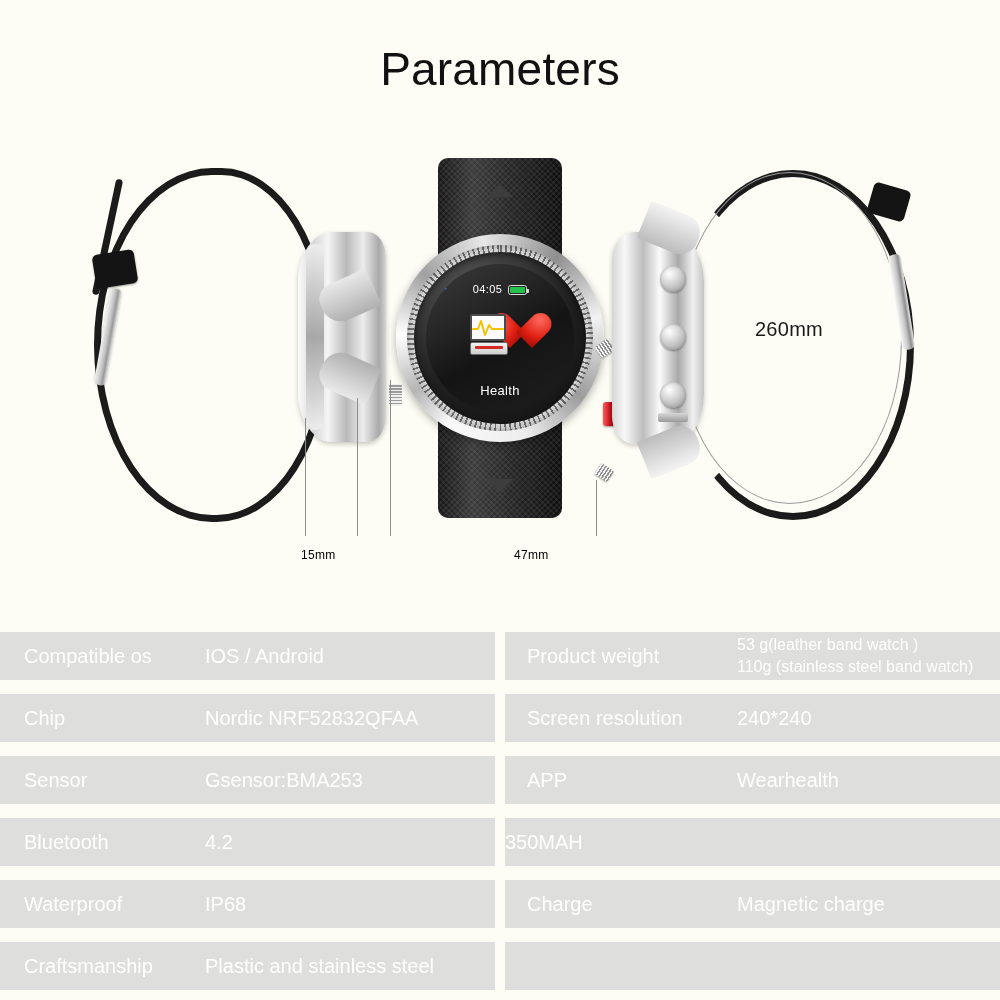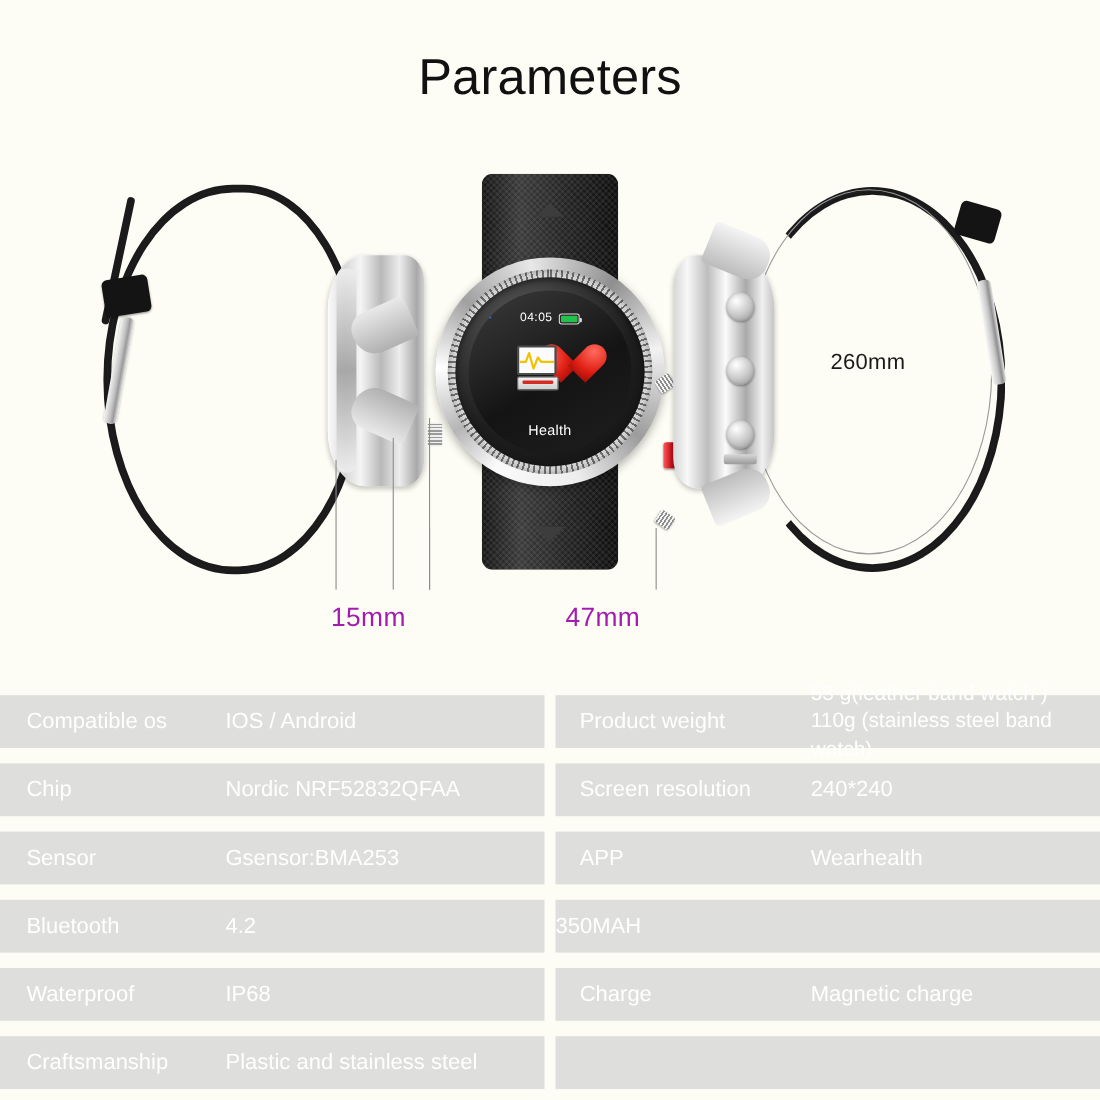--- a/index.html
+++ b/index.html
@@ -501,22 +501,22 @@
   }
 
   
   .leader {
     position: absolute;
     width: 1px;
     background: #8c8c8c;
   }
   .dim-label {
     position: absolute;
-    font-size: 24px;
-    color: #a21caf;
+    font-size: 12px;
+    color: #000000;
     letter-spacing: .3px;
     white-space: nowrap;
     text-align: right;
   }
 
   
   .spec-table {
     position: absolute;
     left: 0;
     top: 632px;
@@ -547,21 +547,21 @@
     line-height: 1.15;
   }
   .spec-val {
     flex: 1;
     font-size: 20px;
     color: #ffffff;
     line-height: 1.15;
     padding-right: 8px;
   }
   .spec-val.small {
-    font-size: 19px;
+    font-size: 16px;
     line-height: 1.35;
   }
   .spec-col.right .spec-key { flex: 0 0 232px; padding-left: 22px; }
 </style>
 </head>
 <body>
 
 <div class="page-title">Parameters</div>
 
 <div class="hero">

